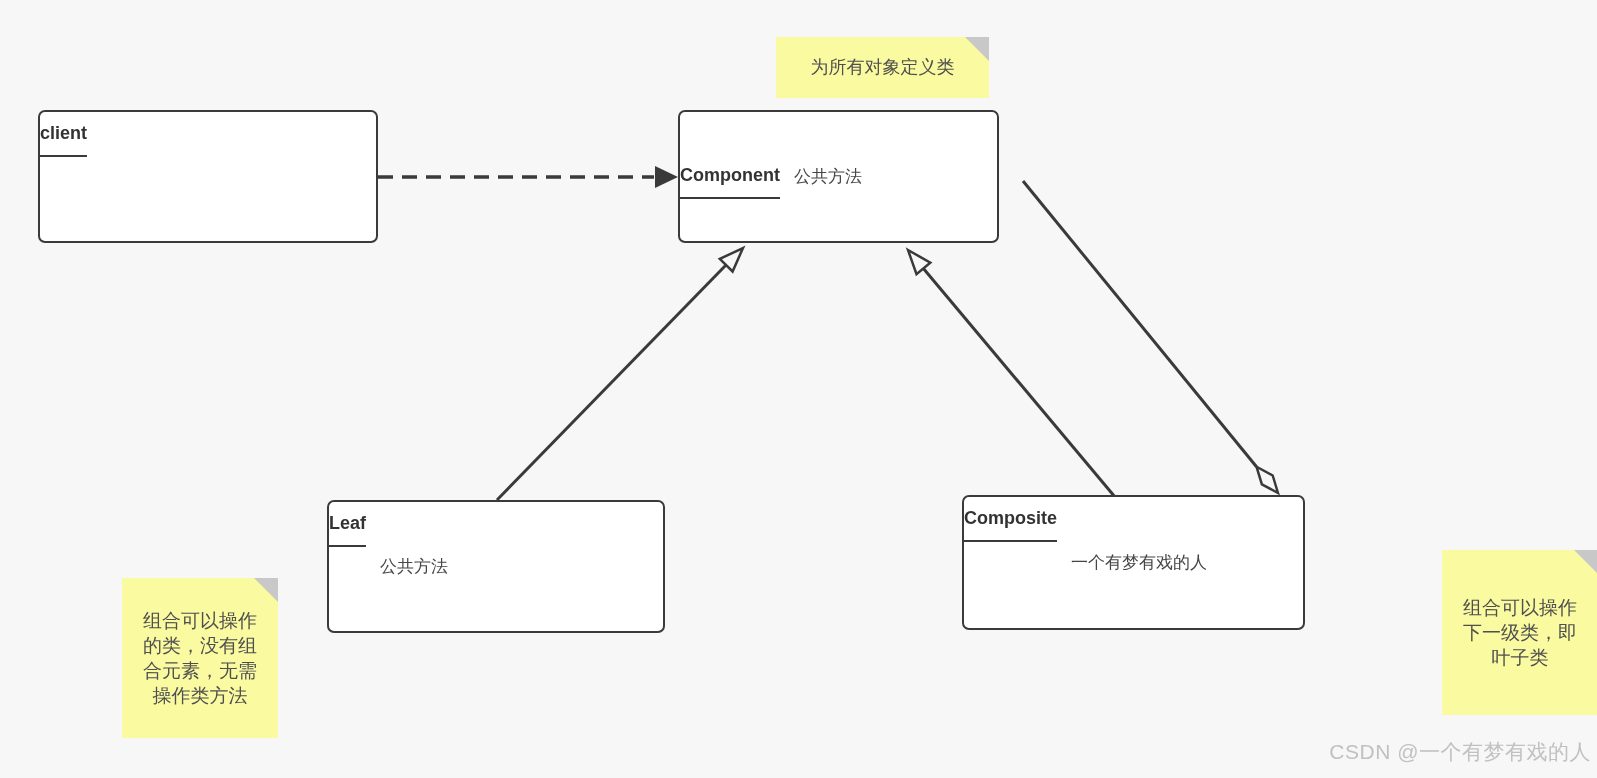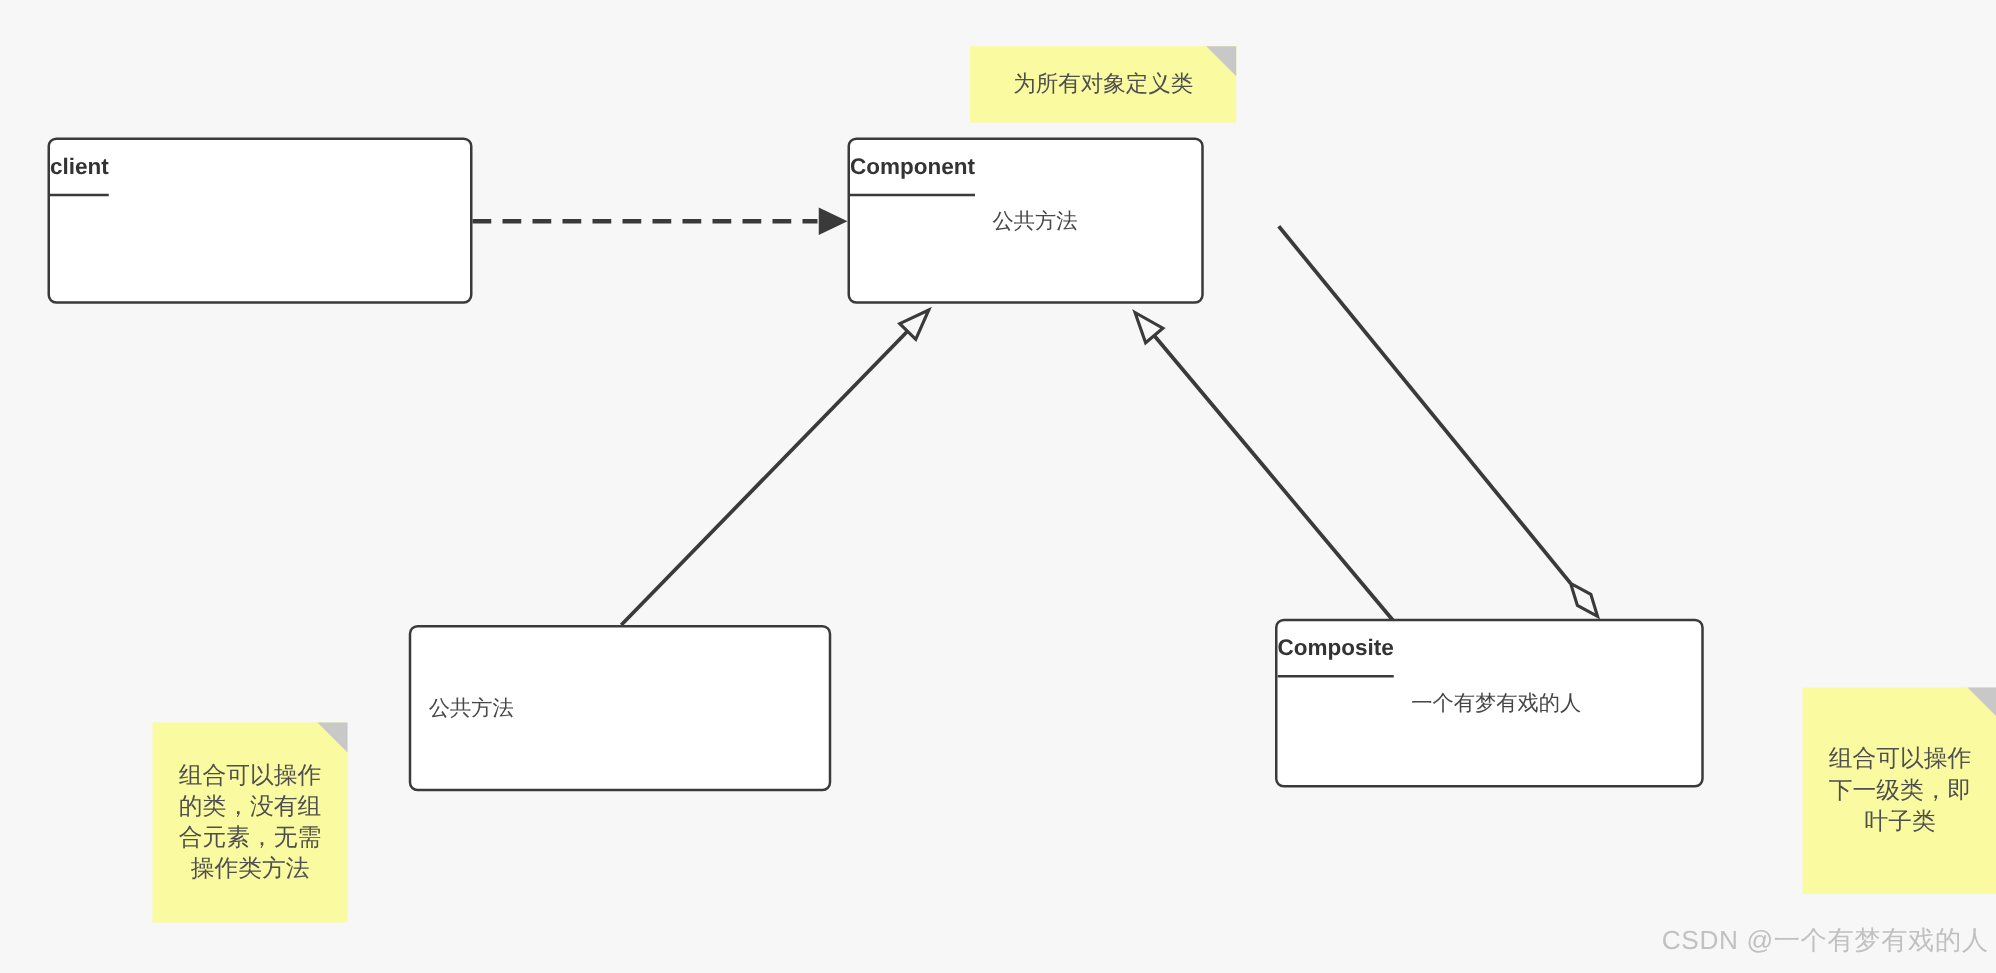--- a/index.html
+++ b/index.html
@@ -39,23 +39,23 @@
   .uml-methods {
     flex: 1;
     display: flex;
     align-items: center;
     padding: 0 14px;
     font-size: 17px;
     color: #464646;
   }
 
   .box-client    { left: 38px;   top: 110px; width: 340px; height: 133px; }
-  .box-component { left: 678px;  top: 110px; width: 285px; height: 133px; }
+  .box-component { left: 678px;  top: 110px; width: 321px; height: 133px; align-items: center; }
   .box-leaf      { left: 327px;  top: 500px; width: 338px; height: 133px; }
-  .box-composite { left: 1020px; top: 495px; width: 343px; height: 135px; }
+  .box-composite { left: 962px; top: 495px; width: 343px; height: 135px; }
 
   .note {
     position: absolute;
     background: #fafaa0;
     color: #4f4f4f;
     display: flex;
     align-items: center;
     justify-content: center;
     text-align: center;
     white-space: pre-line;
@@ -119,20 +119,21 @@
     <div class="uml-methods"></div>
   </div>
 
   <div class="uml-class box-component">
     <div class="uml-title">Component</div>
     <div class="uml-attrs"></div>
     <div class="uml-methods">公共方法</div>
   </div>
 
   <div class="uml-class box-leaf">
+    <div class="uml-title">Leaf</div>
     <div class="uml-attrs"></div>
     <div class="uml-methods">公共方法</div>
   </div>
 
   <div class="uml-class box-composite">
     <div class="uml-title">Composite</div>
     <div class="uml-attrs"></div>
     <div class="uml-methods">一个有梦有戏的人</div>
   </div>
 

